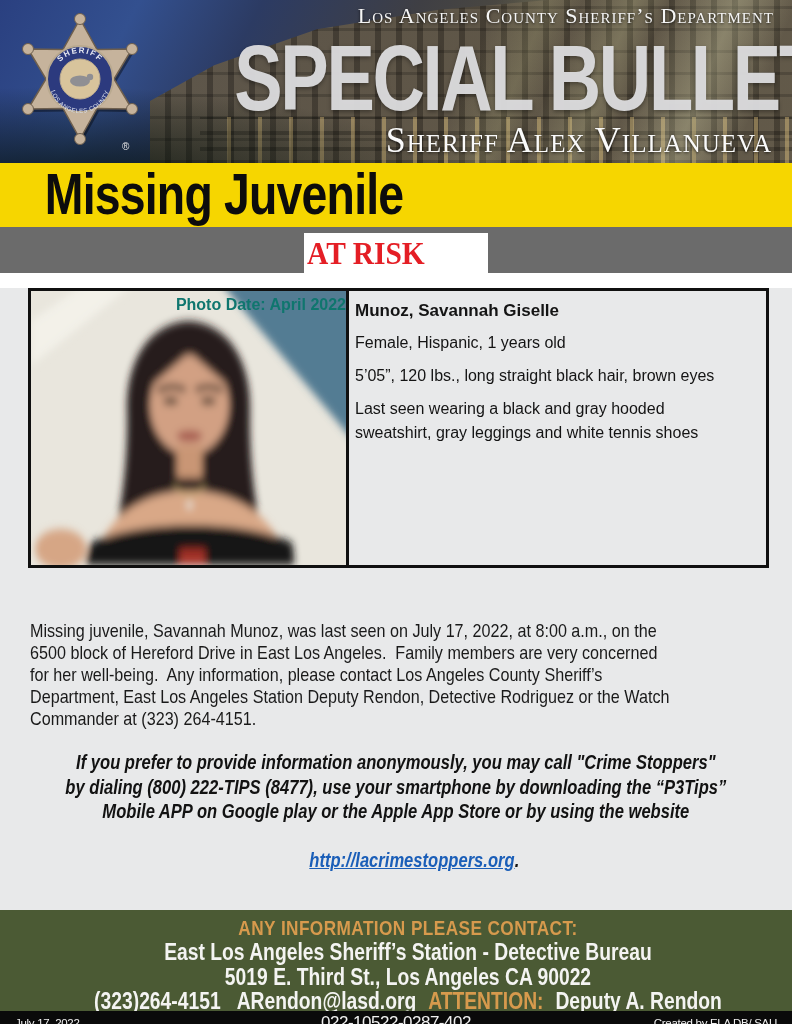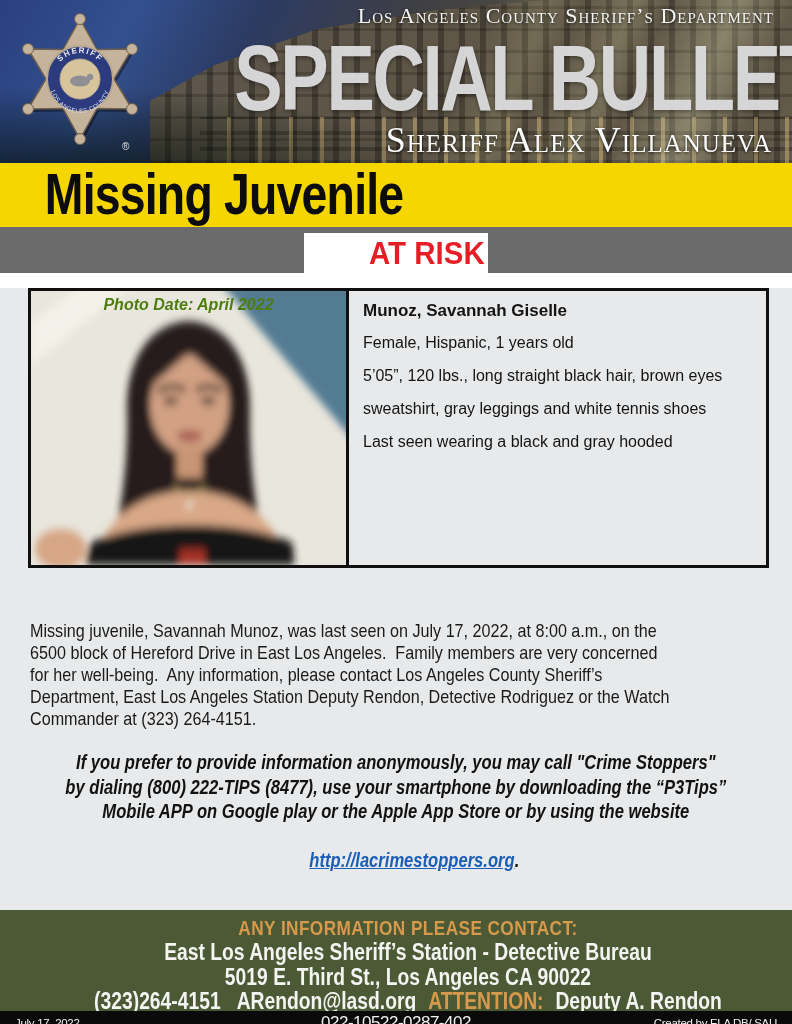--- a/index.html
+++ b/index.html
@@ -59,41 +59,41 @@
   
   .yellow-band { height:64px; background:#f6d600; text-align:left; overflow:hidden; }
   .missing-title {
     display:inline-block; white-space:nowrap; font-weight:bold;
     font-size:58px; line-height:62px; letter-spacing:-1px; color:#0c0c0c;
     transform:scaleX(0.8); transform-origin:center top;
   }
   .gray-band { position:relative; height:46px; background:#6b6b6b; }
   .risk-box {
     position:absolute; left:50%; transform:translateX(-50%); top:6px;
-    width:184px; height:42px; background:#ffffff; text-align:right; z-index:2;
+    width:184px; height:42px; background:#ffffff; text-align:left; z-index:2;font-family:Liberation Serif, serif;
   }
   .risk-text {
     display:inline-block; white-space:nowrap; font-weight:bold;
     font-size:31px; line-height:42px; color:#e41e25; letter-spacing:0;
     transform:scaleX(0.95); transform-origin:center top;
   }
 
   
   .content { height:622px; background:#e8e9ea; }
   .info-table {
     width:741px; height:280px; margin:15px auto 0 28px;
     border:3px solid #101010; display:flex; background:#e8e9ea;
   }
   .photo-cell { width:318px; border-right:3px solid #101010; position:relative; background:#e9e6dd; }
   .photo-cell svg { display:block; }
   .photo-caption {
-    position:absolute; top:5px; left:0; width:100%; text-align:center;
-    font-weight:bold; font-size:16px; color:#4d7c0f;font-style:italic;
-  }
-  .details-cell { flex:1; padding:9px 6px 0 14px; font-size:16px; color:#141414;border-radius:22px; }
+    position:absolute; top:5px; left:0; width:100%; text-align:right;
+    font-weight:bold; font-size:16px; color:#0f766e;
+  }
+  .details-cell { flex:1; padding:9px 6px 0 6px; font-size:16px; color:#141414;border-radius:22px; }
   .subject-name { font-size:17px; font-weight:bold; line-height:21px; margin-bottom:11px; }
   .detail-item { line-height:21px; margin-bottom:12px; }
   .detail-item.tight { margin-bottom:3px; }
 
   .squeeze { transform:scaleX(0.85); transform-origin:0 0; width:117.6%; }
   .intro { margin:52px 0 8px 30px; width:732px; }
   .intro-line { white-space:pre; font-size:19px; line-height:22px; color:#1a1a1a; }
 
   .anon { margin-top:20px; width:792px; }
   .anon .squeeze { text-align:center; }
@@ -204,22 +204,22 @@
           <circle cx="160" cy="214" r="3.5" fill="#e8e4da"></circle>
         </g>
       </svg>
       <div class="photo-caption">Photo Date: April 2022</div>
     </div>
 
     <div class="details-cell">
       <div class="subject-name">Munoz, Savannah Giselle</div>
       <div class="detail-item">Female, Hispanic, 1 years old</div>
       <div class="detail-item">5’05”, 120 lbs., long straight black hair, brown eyes</div>
+      <div class="detail-item tight">Last seen wearing a black and gray hooded</div>
       <div class="detail-item">sweatshirt, gray leggings and white tennis shoes</div>
-      <div class="detail-item tight">Last seen wearing a black and gray hooded</div>
     </div>
   </div>
 
   <div class="intro">
     <div class="squeeze">
       <div class="intro-line">Missing juvenile, Savannah Munoz, was last seen on July 17, 2022, at 8:00 a.m., on the</div>
       <div class="intro-line">6500 block of Hereford Drive in East Los Angeles.  Family members are very concerned</div>
       <div class="intro-line">for her well-being.  Any information, please contact Los Angeles County Sheriff’s</div>
       <div class="intro-line">Department, East Los Angeles Station Deputy Rendon, Detective Rodriguez or the Watch</div>
       <div class="intro-line">Commander at (323) 264-4151.</div>

